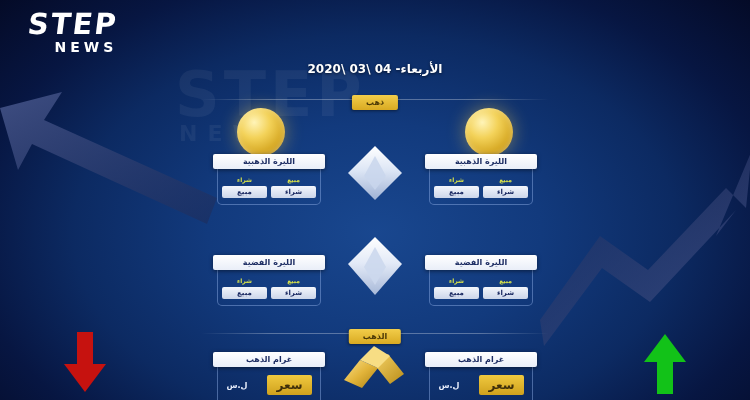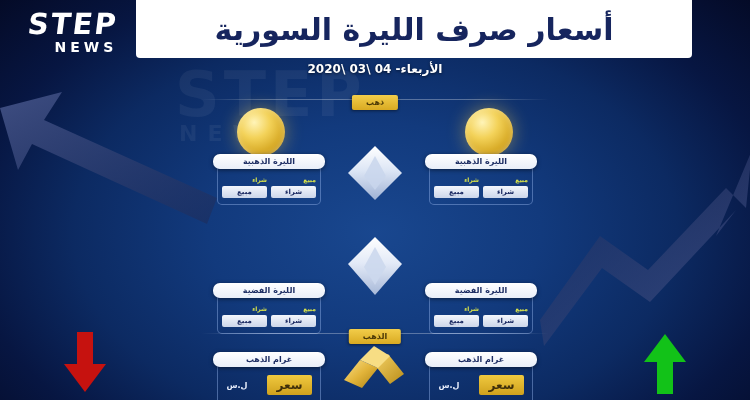--- a/index.html
+++ b/index.html
@@ -98,38 +98,38 @@
     width:74px;height:48px;
   }
 
   
   .card{
     position:absolute;width:112px;
   }
   .card.left{left:8px;}
   .card.right{right:8px;}
   .card-gold-row{top:66px;}
-  .card-silver-row{top:50px;}
+  .card-silver-row{top:22px;}
   .card-bar-row{top:30px;}
 
   .card-name{
     background:linear-gradient(180deg,#ffffff 0%,#e9eef8 100%);
     color:#1d2d63;font-size:8px;font-weight:bold;direction:rtl;
-    text-align:center;padding:3px 2px;border-radius:7px;
+    text-align:center;padding:3px 2px;border-radius:2px;
     box-shadow:0 1px 4px rgba(0,0,0,.5);
     white-space:nowrap;overflow:hidden;
     position:relative;z-index:3;
   }
   .card-body{
     border:1px solid rgba(150,180,235,.45);
     border-top:none;border-radius:0 0 5px 5px;
     margin:0 4px;padding:7px 4px 6px;
     display:flex;justify-content:space-around;align-items:flex-start;gap:4px;
   }
-  .cell{display:flex;flex-direction:column;gap:3px;flex:1;}
+  .cell{display:flex;flex-direction:column;align-items:center;gap:3px;flex:1;}
   .cell-label{
     color:#d8e34a;font-size:6px;font-weight:bold;direction:rtl;white-space:nowrap;
   }
   .cell-value{
     background:linear-gradient(180deg,#f3f6fc 0%,#ccd6ea 100%);
     color:#16255e;font-size:7px;font-weight:bold;
     padding:2px 0;border-radius:2px;width:100%;text-align:center;
   }
   
   .card-body.inline{justify-content:center;align-items:center;gap:20px;padding:8px 4px 8px;}
@@ -175,23 +175,20 @@
       </linearGradient>
     </defs>
     <path d="M212 10 L206 68 L186 48 L108 130 L60 96 L0 180 L4 206 L62 128 L110 162 L196 70 L176 96 Z" fill="url(#gr)"></path>
   </svg>
 
   <div class="logo">
     <div class="step">STEP</div>
     <div class="news">NEWS</div>
   </div>
 
-  <div class="title-banner">
-    <div class="title">أسعار صرف الليرة السورية</div>
-  </div>
   <div class="subtitle">الأربعاء- 04 \03 \2020</div>
 
   <div class="section sec-gold">
     <div class="sec-rule"></div>
     <div class="sec-badge">ذهب</div>
 
     <div class="coin left"></div>
     <div class="coin right"></div>
 
     <svg class="diamond" style="top:54px;" viewBox="0 0 62 62">

